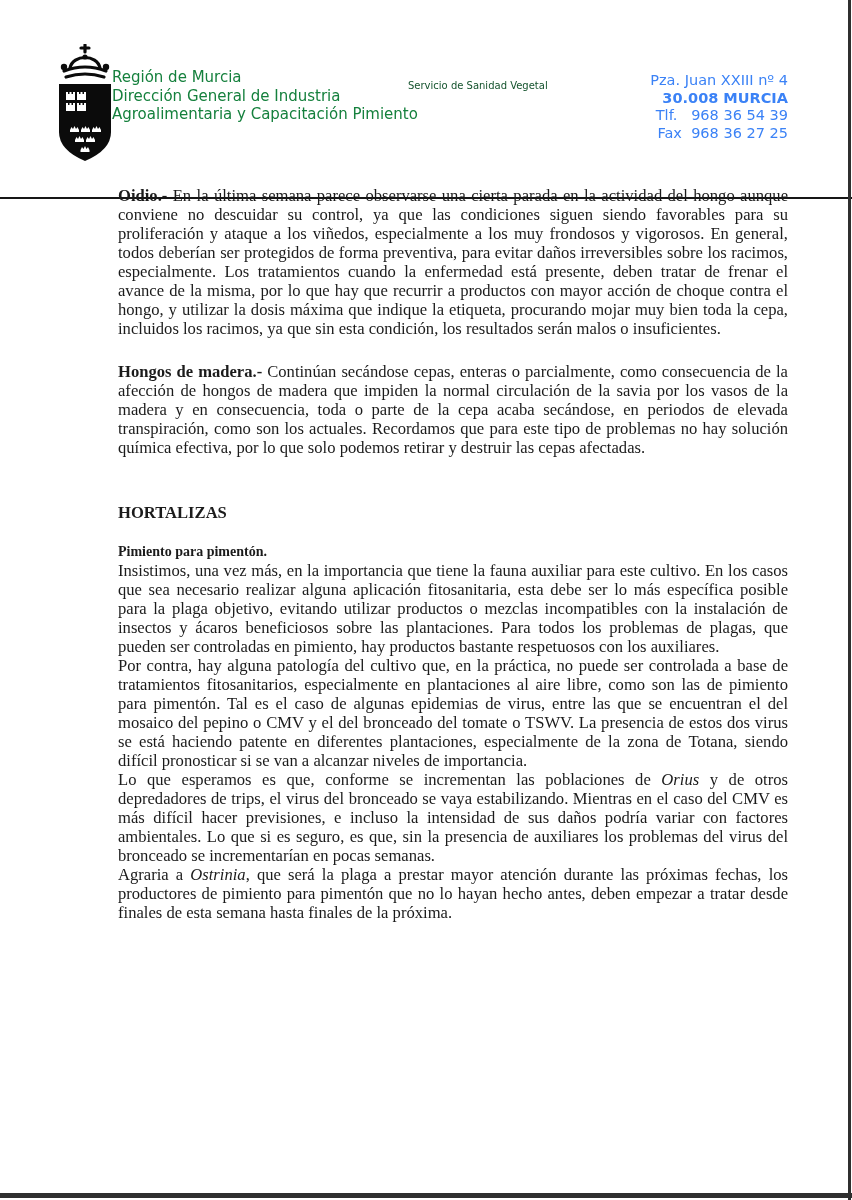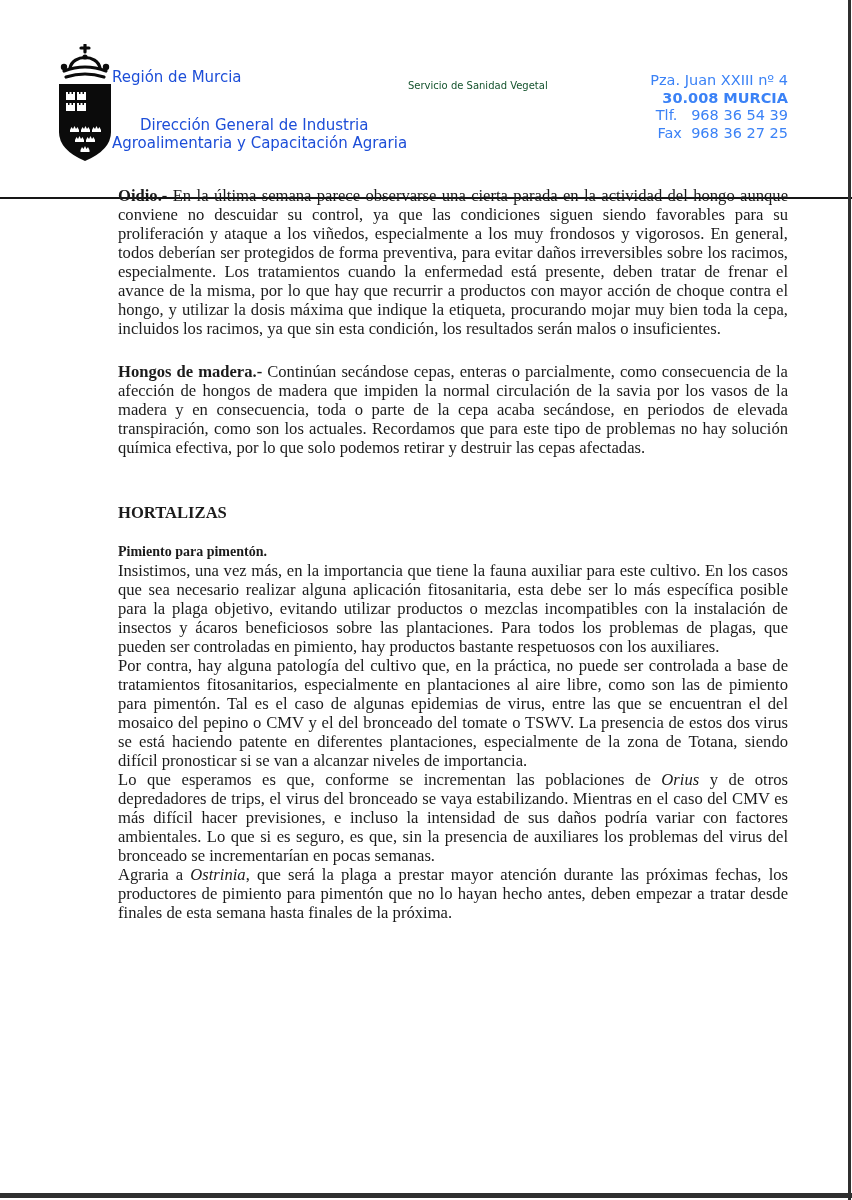--- a/index.html
+++ b/index.html
@@ -11,22 +11,22 @@
     font-family:"Liberation Serif", serif;
     color:#1b1b1b;
   }
   
   .edge-right{position:absolute;top:0;right:1px;width:3px;height:1200px;background:#2f2f2f;}
   .edge-bottom{position:absolute;left:0;bottom:2px;width:852px;height:5px;background:#2f2f2f;}
 
   
   .header{position:absolute;left:0;top:0;width:852px;height:197px;font-family:"DejaVu Sans", sans-serif;}
   .logo{position:absolute;left:57px;top:44px;width:56px;height:118px;}
-  .org-block{position:absolute;left:112px;top:68px;font-size:15px;line-height:18.5px;color:#1d4ed8;}
-  .org-group2{margin-top:29px;padding-left:28px;}
+  .org-block{position:absolute;left:112px;top:68px;font-size:15px;line-height:18.5px;color:#15803d;}
+  .org-group2{margin-top:0;}
   .service{position:absolute;left:408px;top:80px;font-size:10px;color:#14532d;}
   .address{position:absolute;right:64px;top:72px;text-align:right;font-size:14.5px;line-height:17.5px;color:#3b82f6;}
   .address div{white-space:pre;}
   .address .bold{font-weight:bold;}
   .header-rule{position:absolute;left:0;top:197px;width:852px;height:2px;background:#161616;}
 
   
   .doc-body{
     position:absolute;left:118px;top:186px;width:670px;
     font-size:16.6px;line-height:19px;
@@ -76,21 +76,21 @@
           <path d="M18,96 l1.5,-3 l1.5,2 l1.5,-3 l1.5,3 l1.5,-2 l1.5,3 v2 h-9 z"></path>
           <path d="M29,96 l1.5,-3 l1.5,2 l1.5,-3 l1.5,3 l1.5,-2 l1.5,3 v2 h-9 z"></path>
           <path d="M23.5,106 l1.5,-3 l1.5,2 l1.5,-3 l1.5,3 l1.5,-2 l1.5,3 v2 h-9 z"></path>
         </g>
       </svg>
     </div>
 
     <div class="org-block">
       <div>Región de Murcia</div>
       <div class="org-group2">Dirección General de Industria</div>
-      <div>Agroalimentaria y Capacitación Agraria</div>
+      <div>Agroalimentaria y Capacitación Pimiento</div>
     </div>
 
     <div class="service">Servicio de Sanidad Vegetal</div>
 
     <div class="address">
       <div>Pza. Juan XXIII nº 4</div>
       <div class="bold">30.008 MURCIA</div>
       <div>Tlf.   968 36 54 39</div>
       <div>Fax  968 36 27 25</div>
     </div>

